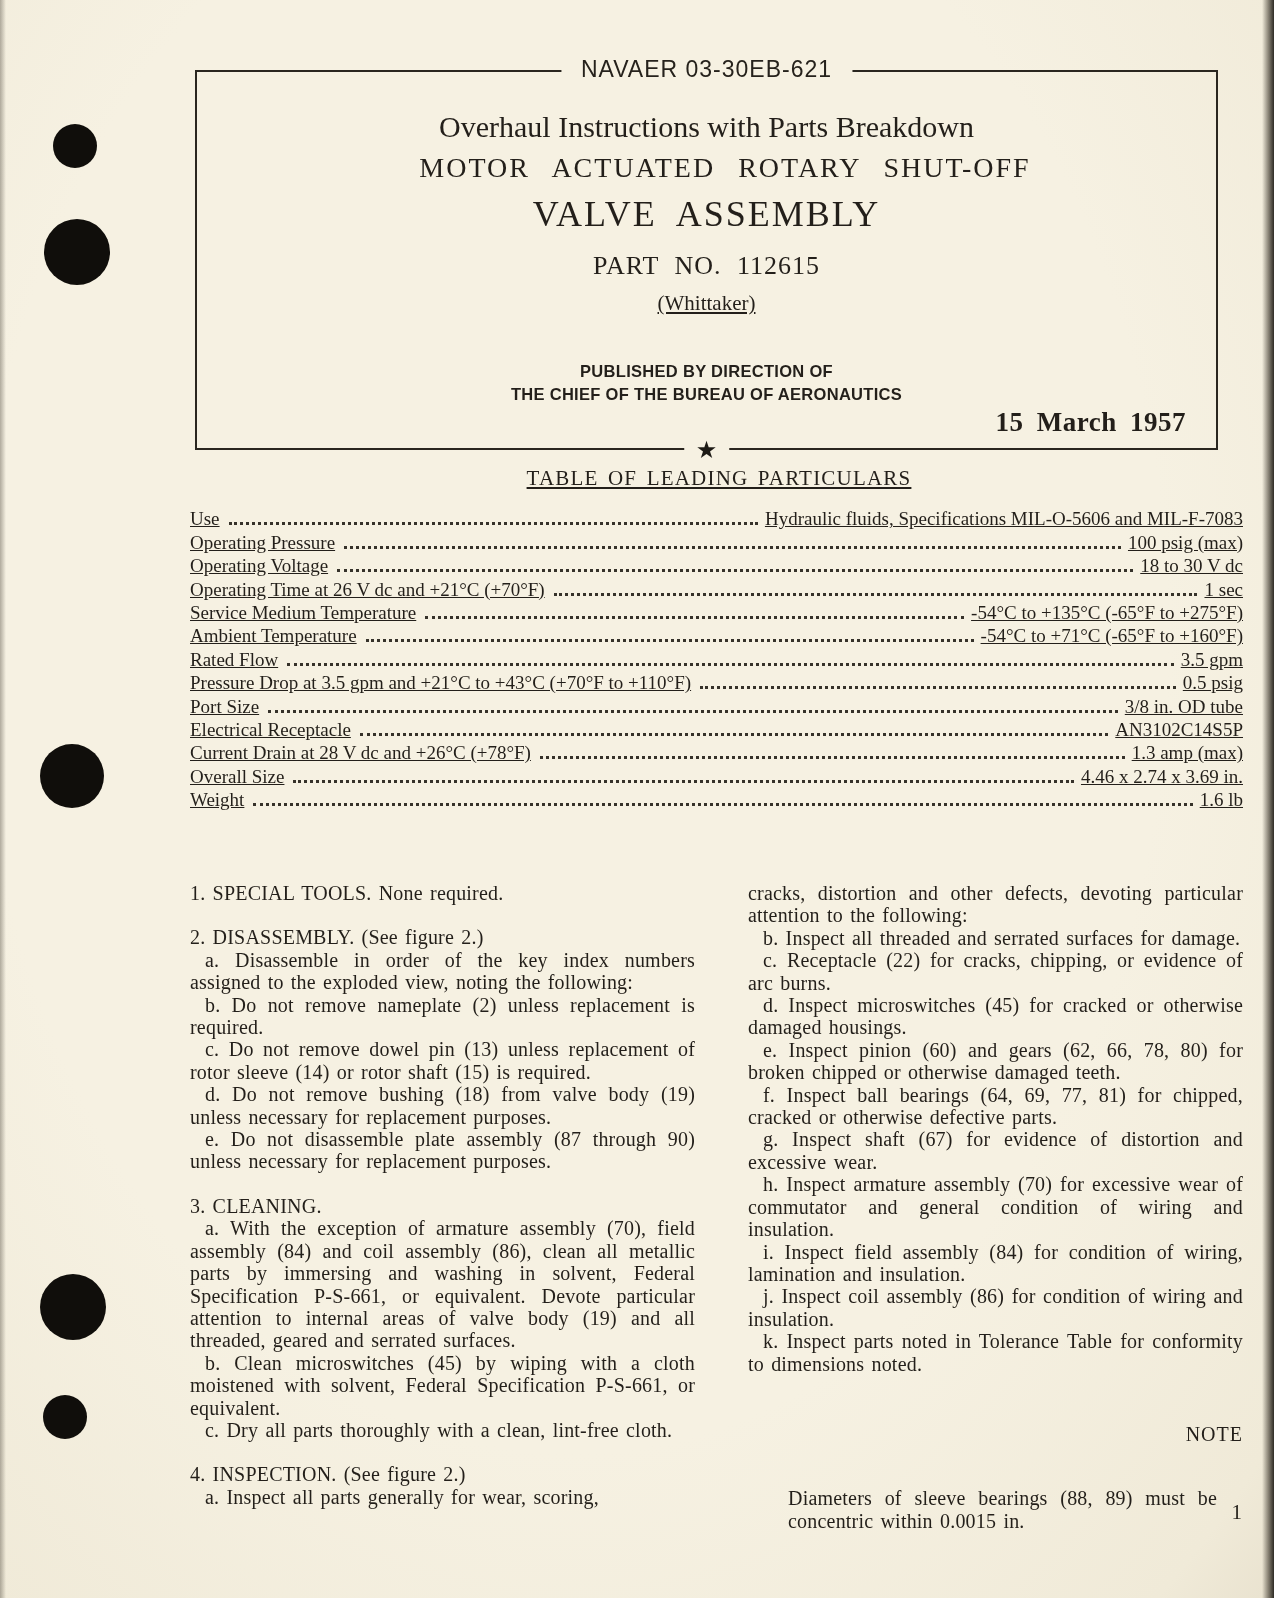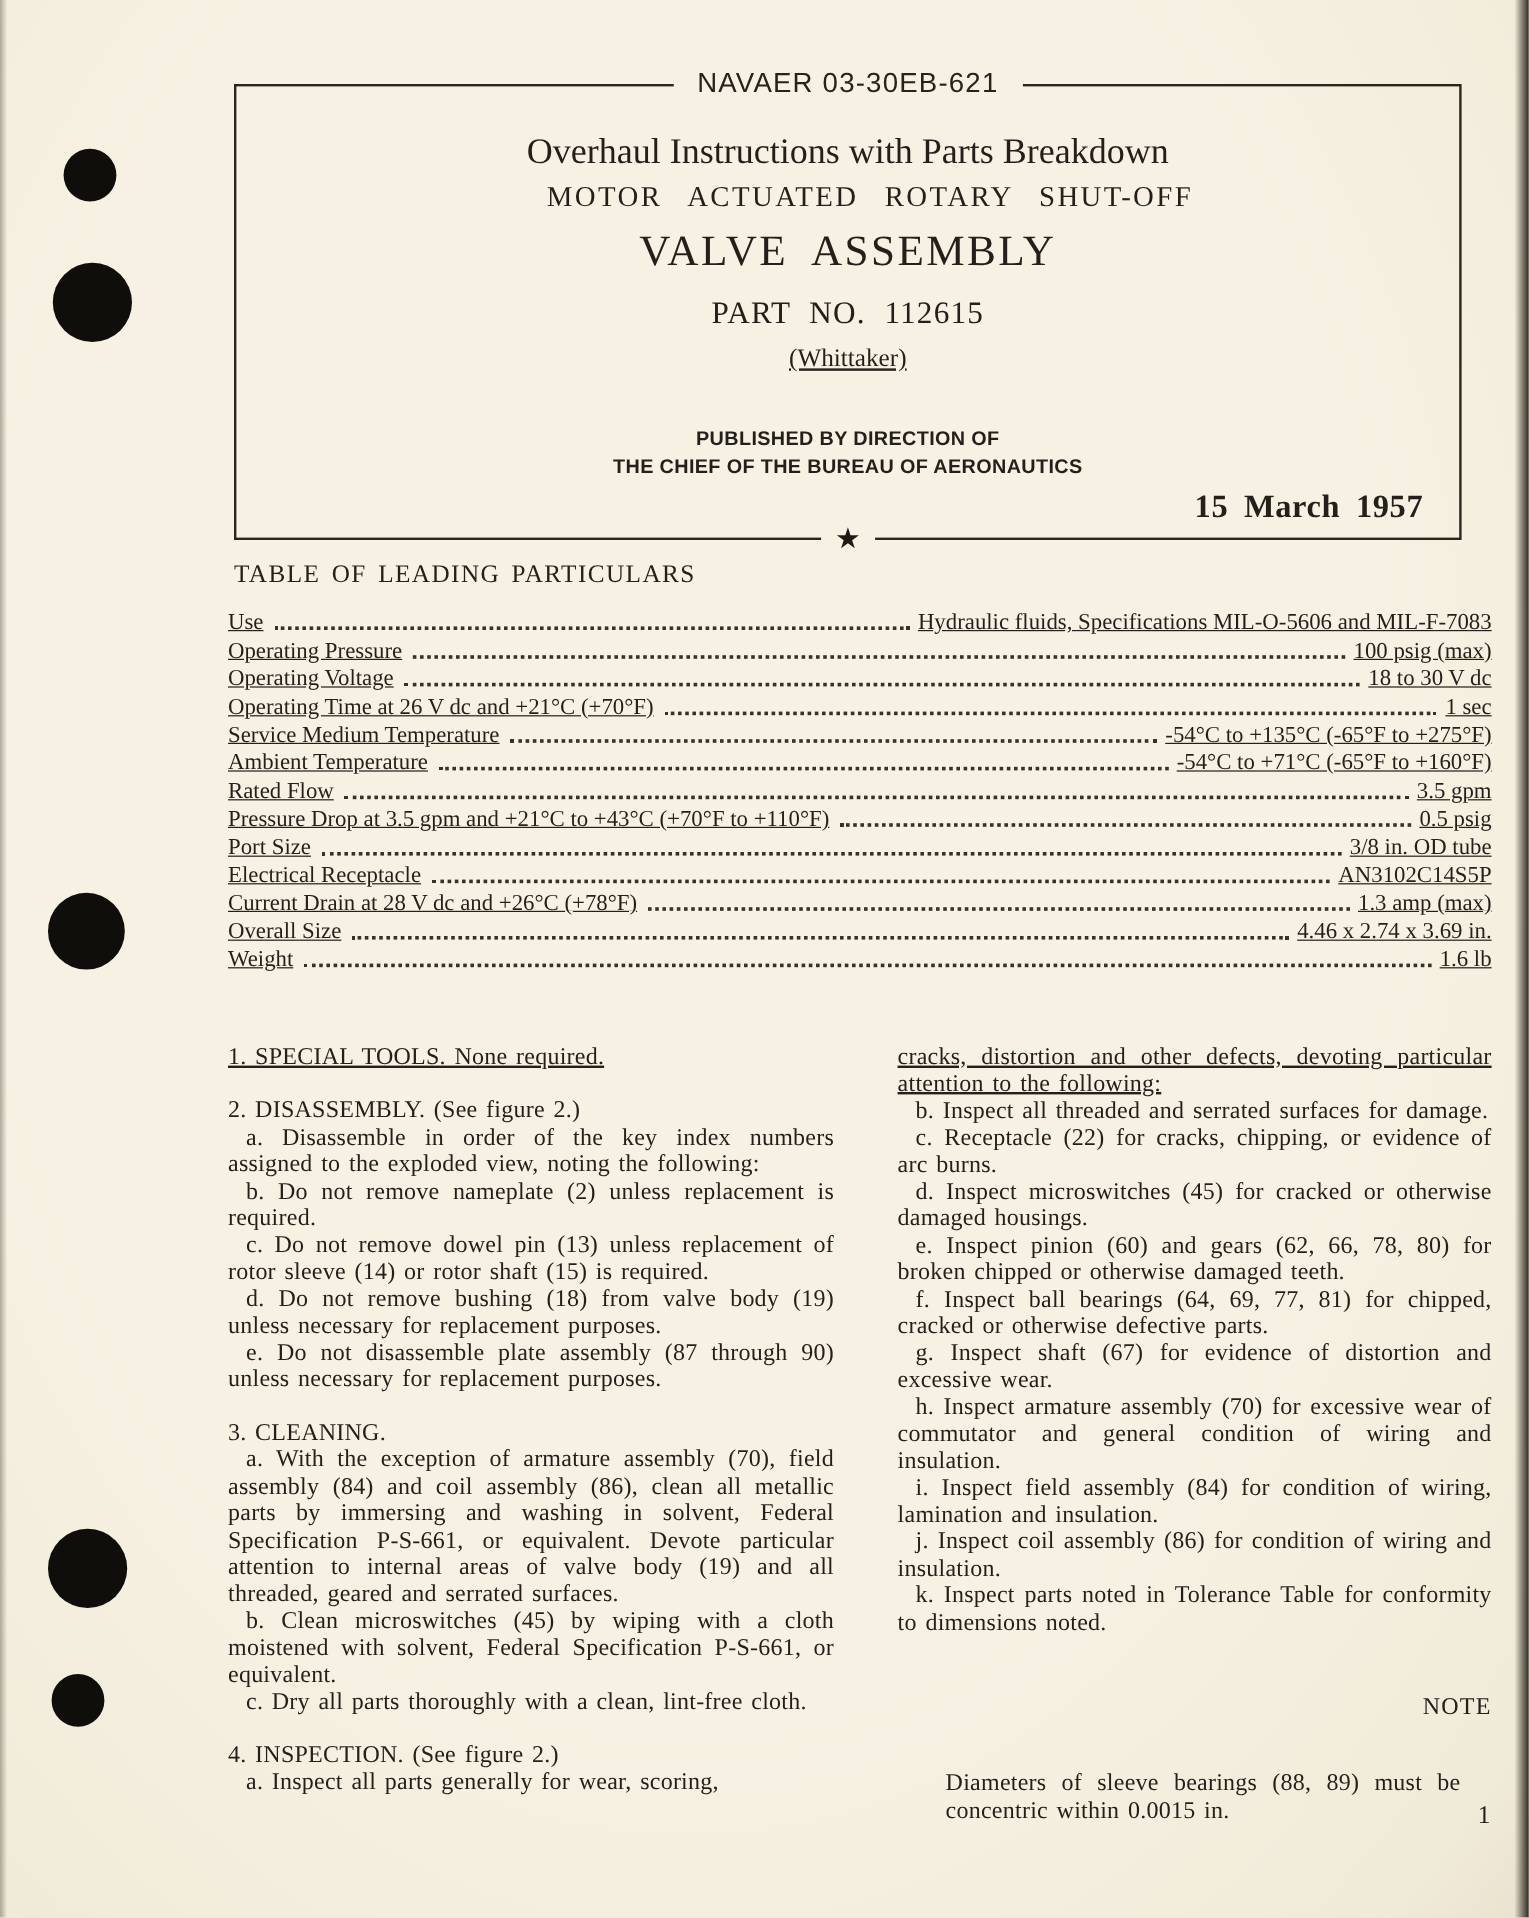--- a/index.html
+++ b/index.html
@@ -39,49 +39,49 @@
     position:absolute; top:-16px; left:50%; transform:translateX(-50%);
     background:#f6f1e2; padding:0 20px;
     font-family:"Liberation Sans", sans-serif; font-weight:normal;
     font-size:23px; letter-spacing:1px; white-space:nowrap; color:#26221c;
   }
   .divider-star {
     position:absolute; bottom:-16px; left:50%; transform:translateX(-50%);
     background:#f6f1e2; padding:0 12px; font-size:24px; line-height:28px; color:#1d1a15;
   }
   .subtitle { margin-top:38px; font-size:30px; }
-  .title-line1 { margin-top:8px; font-size:24px; letter-spacing:2px; word-spacing:14px;margin-left:37px; }
+  .title-line1 { margin-top:8px; font-size:28px; letter-spacing:2px; word-spacing:14px;margin-left:37px; }
   .title-line2 { margin-top:9px; font-size:36px; letter-spacing:2px; word-spacing:10px; }
   .part-no { margin-top:16px; font-size:26px; letter-spacing:1px; word-spacing:8px; }
   .manufacturer { margin-top:10px; font-size:21px;text-decoration:underline; }
   .published { margin-top:44px; font-family:"Liberation Sans", sans-serif; font-weight:bold; font-size:16.5px; line-height:23px; letter-spacing:0.3px; }
   .date { position:absolute; right:30px; bottom:10px; font-size:27px; font-weight:bold; letter-spacing:0.5px; word-spacing:6px; }
 
   
   .particulars-title {
     position:absolute; top:466px; left:195px; width:1048px;
-    font-size:21px; letter-spacing:1.2px; word-spacing:3px;
+    text-align:center; font-size:21px; letter-spacing:1.2px; word-spacing:3px;text-decoration:underline;
   }
   .particulars-list { position:absolute; top:507px; left:190px; width:1053px; font-size:19px; }
   .p-row { display:flex; align-items:flex-end; height:23.4px;text-decoration:underline; }
   .p-label { white-space:nowrap; }
   .p-leader { flex:1 1 auto; min-width:26px; border-bottom:3px dotted #36322a; margin:0 7px 5px 9px; }
   .p-value { white-space:nowrap; }
 
   
   .body-columns {
     position:absolute; top:866px; left:190px; width:1053px;
     display:flex; gap:53px;
     font-size:20px; line-height:22.4px; letter-spacing:0.2px; word-spacing:2px;
   }
   .col-left  { width:505px; }
   .col-right { width:495px; }
   .para { margin:0; text-align:justify; }
   .para.section { margin-top:22px; }
-  .para:first-child { margin-top:4px;text-decoration:underline; }
+  .para:first-child { margin-top:16px; }
   .para.item { text-indent:15px; }
   .para.cont { }
   .para.note-title { margin-top:48px; text-align:right; letter-spacing:1px; }
   .para.note-text { margin-top:42px; padding:0 26px 0 40px; }
 
   .page-number { position:absolute; top:1500px; right:32px; font-size:21px; }
 </style>
 </head>
 <body>
 

